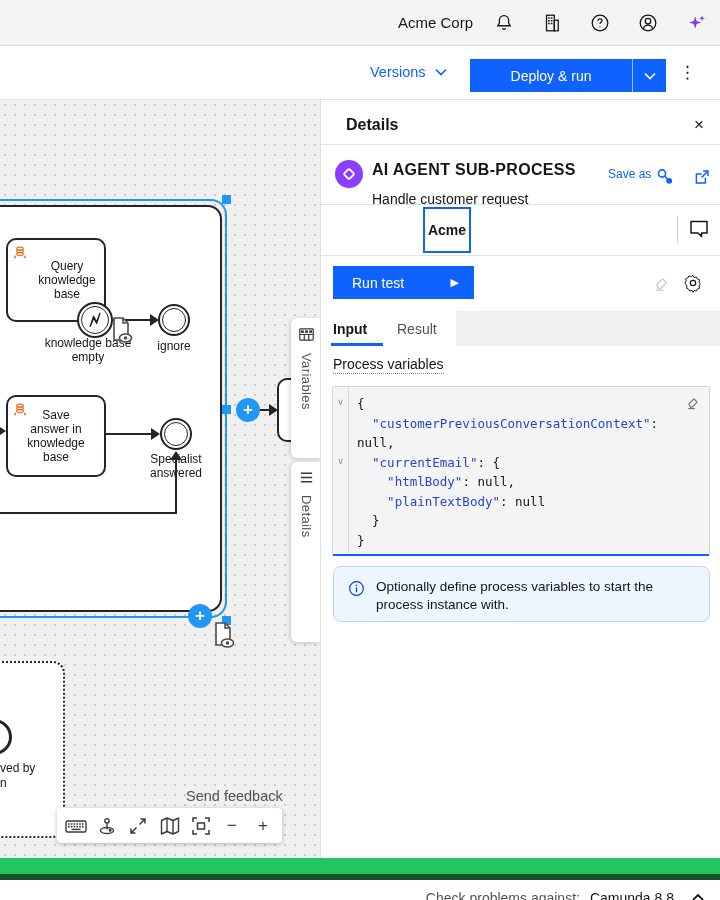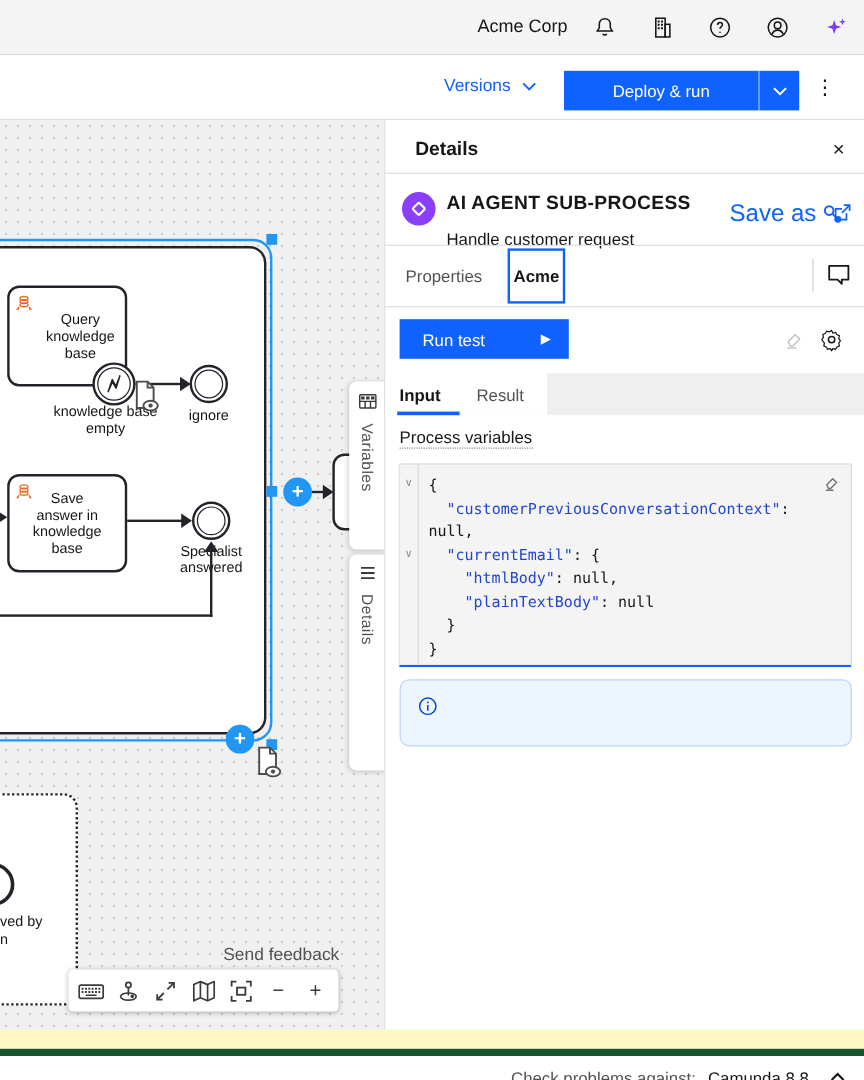--- a/index.html
+++ b/index.html
@@ -1,18 +1,18 @@
 <!DOCTYPE html>
 <html><head>
 <meta charset="utf-8">
 <style>
   * { margin:0; padding:0; box-sizing:border-box; }
   html,body { width:720px; height:900px; }
   body { font-family:"Liberation Sans", sans-serif; color:#161616; background:#fff; overflow:hidden; }
-  .app { position:relative; width:720px; height:900px; background:#fef9c3; }
+  .app { position:relative; width:720px; height:900px; background:#22c55e; }
 
   
   .header { position:absolute; left:0; top:0; width:720px; height:46px; background:#f4f4f4; border-bottom:1px solid #dcdcdc; }
   .org { position:absolute; left:398px; top:14px; font-size:15px; color:#161616; }
   .hicon { position:absolute; top:12px; width:22px; height:22px; cursor:pointer; }
   .hicon svg { width:22px; height:22px; }
 
   
   .toolbar { position:absolute; left:0; top:46px; width:720px; height:54px; background:#fff; border-bottom:1px solid #e0e0e0; }
   .versions { position:absolute; left:370px; top:18px; font-size:14.5px; color:#0f62fe; cursor:pointer; display:flex; align-items:center; gap:9px; }
@@ -52,21 +52,21 @@
   .cursor-icon { position:absolute; width:26px; height:30px; pointer-events:none; }
 
   
   .panel { position:absolute; left:320px; top:100px; width:400px; height:758px; background:#fff; border-left:1px solid #e0e0e0; }
   .p-title { position:absolute; left:25px; top:16px; font-size:16px; font-weight:bold; }
   .p-close { position:absolute; left:366px; top:13px; width:24px; height:24px; font-size:17px; display:flex; align-items:center; justify-content:center; cursor:pointer; color:#161616; }
   .pdiv { position:absolute; left:0; width:400px; height:1px; background:#e0e0e0; }
   .avatar { position:absolute; left:14px; top:60px; width:28px; height:28px; border-radius:50%; background:#8a3ffc; display:flex; align-items:center; justify-content:center; }
   .etype { position:absolute; left:51px; top:61px; font-size:16px; font-weight:bold; letter-spacing:.3px; }
   .ename { position:absolute; left:51px; top:76px; font-size:14px;margin-top:15px; }
-  .saveas { position:absolute; left:287px; top:67px; display:flex; align-items:center; gap:4px; color:#0f62fe; font-size:20px; cursor:pointer; }
+  .saveas { position:absolute; left:287px; top:67px; display:flex; gap:4px; color:#0f62fe; font-size:12px; cursor:pointer; }
   .extlink { position:absolute; left:372px; top:68px; width:18px; height:18px; cursor:pointer; }
   .tab-prop { position:absolute; left:17px; top:104px; height:51px; display:flex; align-items:center; font-size:14px; color:#525252; cursor:pointer; }
   .tab-test { position:absolute; left:102px; top:107px; width:48px; height:46px; border:2px solid #0f62fe; background:#fff; display:flex; align-items:center; justify-content:center; font-size:14px; font-weight:bold; cursor:pointer; }
   .tab-vdiv { position:absolute; left:356px; top:116px; width:1px; height:27px; background:#d0d0d0; }
   .comment-btn { position:absolute; left:366px; top:117px; width:24px; height:24px; cursor:pointer; }
   .run-btn { position:absolute; left:12px; top:166px; width:141px; height:33px; background:#0f62fe; color:#fff; font-size:14px; display:flex; align-items:center; cursor:pointer;gap:12px; }
   .run-btn .lbl { margin-left:19px; }
   .run-btn .play { margin-left:auto; margin-right:15px; font-size:11px; }
   .icon-btn { position:absolute; width:20px; height:20px; cursor:pointer; }
   .subtabs { position:absolute; left:0; top:211px; width:400px; height:35px; background:#efefef; }
@@ -328,21 +328,20 @@
     </span>
     <span class="extlink">
       <svg viewBox="0 0 24 24" fill="none" stroke="#0f62fe" stroke-width="1.9">
           <path d="M13.5 4H20v6.5"></path>
           <path d="M20 4l-8.5 8.5"></path>
           <path d="M16.5 13v7h-12v-12h7"></path>
         </svg>
     </span>
     <div class="pdiv" style="top:104px;"></div>
 
-    <span class="tab-prop">Properties</span>
     <span class="tab-test">Acme</span>
     <span class="tab-vdiv"></span>
     <span class="comment-btn">
       <svg viewBox="0 0 24 24" fill="none" stroke="#161616" stroke-width="1.5" stroke-linejoin="round">
           <path d="M4 4.5h16V16h-5.5v3.5L11 16H4z"></path>
         </svg>
     </span>
     <div class="pdiv" style="top:155px;"></div>
 
     <span class="run-btn">
@@ -390,20 +389,21 @@
           </svg>
       </span>
     </div>
 
     <div class="infobox">
       <svg class="iicon" viewBox="0 0 20 20">
           <circle cx="10" cy="10" r="8" fill="none" stroke="#0043ce" stroke-width="1.4"></circle>
           <rect x="9.25" y="8.8" width="1.5" height="5.6" fill="#0043ce"></rect>
           <rect x="9.25" y="5.4" width="1.5" height="1.7" fill="#0043ce"></rect>
         </svg>
+      <span class="itext">Optionally define process variables to start the process instance with.</span>
     </div>
   </div>
 
   <div class="statusbar">
     <span class="sb-label">Check problems against:</span>
     <span class="sb-version">Camunda 8.8</span>
     <svg class="sb-chevron" viewBox="0 0 16 16" fill="none" stroke="#161616" stroke-width="1.8">
         <path d="M3 10l5-5 5 5"></path>
       </svg>
   </div>

